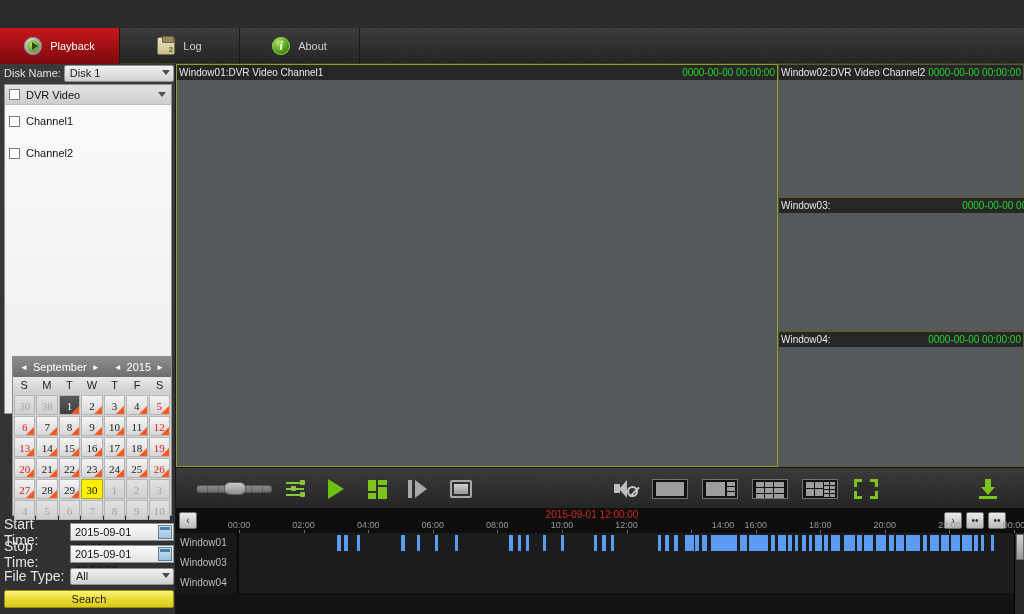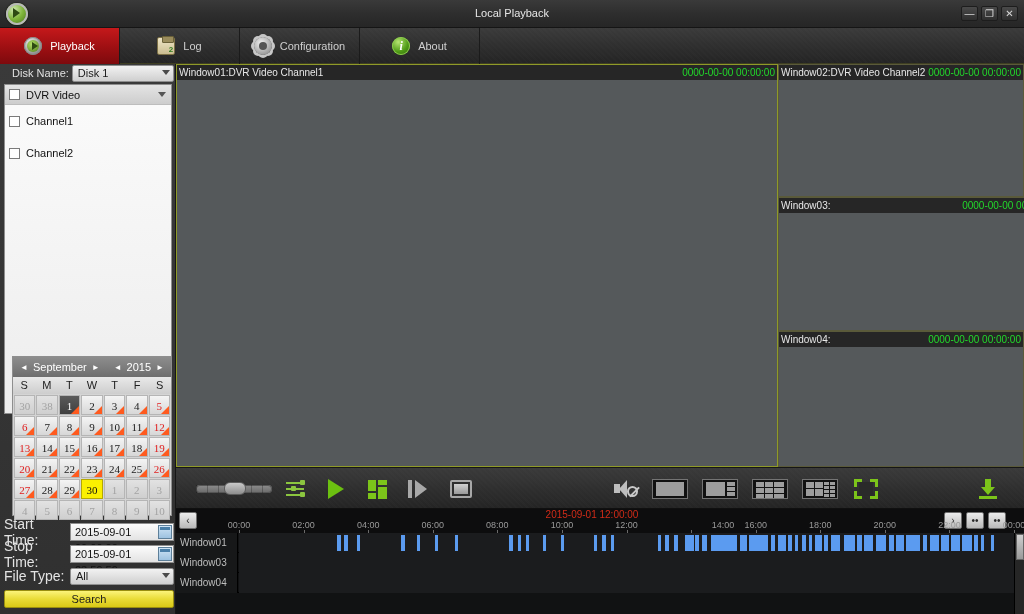--- a/index.html
+++ b/index.html
@@ -111,21 +111,21 @@
   }
 
   
   .left {
     position:absolute; left:0; top:64px; width:176px; height:550px;
     background: linear-gradient(180deg,#3a3a3a,#303030);
     border-right:1px solid #161616;
   }
   .disk-row {
     position:absolute; left:0; top:0; width:176px; height:18px;
-    display:flex; align-items:center; padding-left:12px;
+    display:flex; align-items:center; padding-left:4px;
   }
   .disk-label { font-size:11px; color:#e0e0e0; margin-right:3px; }
   .combo {
     position:relative; background: linear-gradient(180deg,#f2f2f2,#cfcfcf);
     border:1px solid #8e8e8e; border-radius:2px; color:#1a1a1a; font-size:11px;
     height:17px; line-height:15px; padding-left:5px; cursor:pointer;
   }
   .combo .caret {
     position:absolute; right:3px; top:4px; width:0;height:0;
     border-left:4px solid transparent; border-right:4px solid transparent; border-top:5px solid #4a4a4a;
@@ -377,42 +377,29 @@
   .tl-scroll .up {
     position:absolute; left:2px; top:3px; width:0;height:0;
     border-left:3px solid transparent; border-right:3px solid transparent; border-bottom:4px solid #3a3a3a;
   }
 </style>
 </head>
 <body>
 
 <div class="app">
 
-  <div class="titlebar">
-    <div class="app-logo"></div>
-    <div class="title-text">Local Playback</div>
-    <div class="win-btns">
-      <div class="win-btn">—</div>
-      <div class="win-btn">❐</div>
-      <div class="win-btn">✕</div>
-    </div>
-  </div>
 
   <div class="tabbar">
     <div class="tab active">
       <span class="tab-icon ic-playback"></span>
       <span>Playback</span>
     </div>
     <div class="tab">
       <span class="tab-icon ic-log"></span>
       <span>Log</span>
-    </div>
-    <div class="tab">
-      <span class="tab-icon ic-config"></span>
-      <span>Configuration</span>
     </div>
     <div class="tab">
       <span class="tab-icon ic-about"></span>
       <span>About</span>
     </div>
   </div>
 
   <div class="left">
 
     <div class="disk-row">

